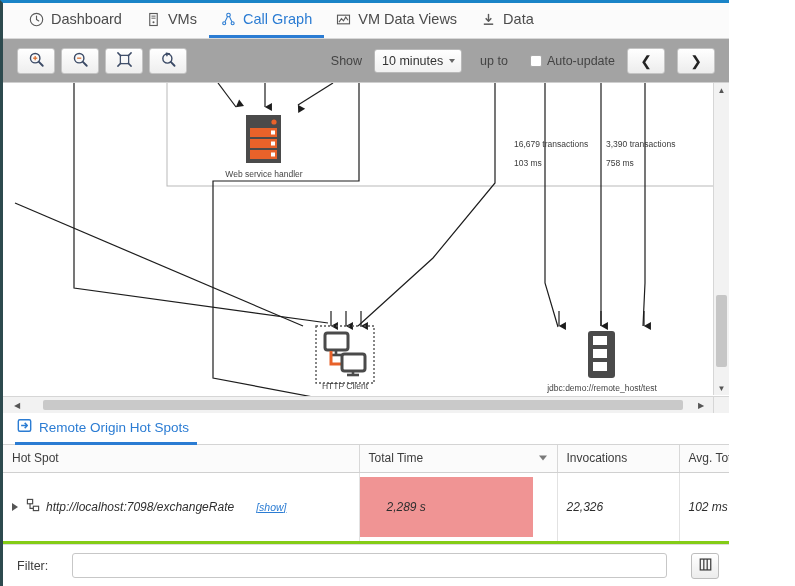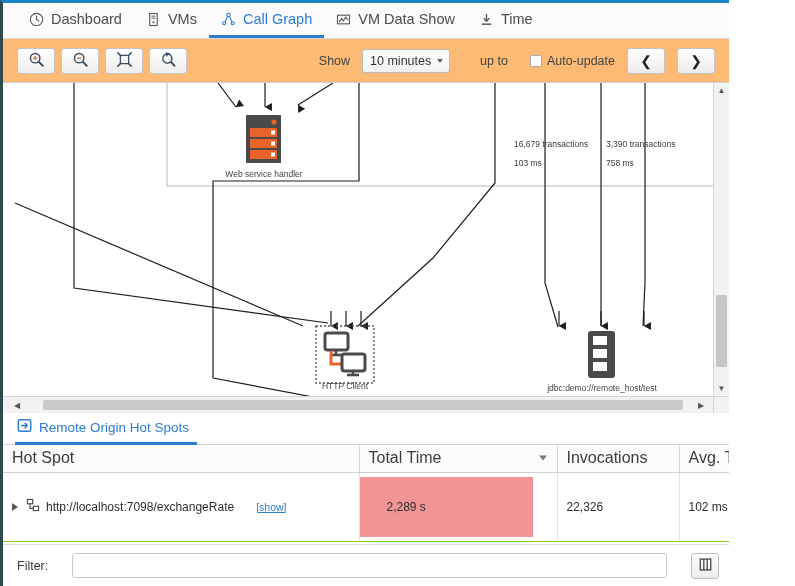--- a/index.html
+++ b/index.html
@@ -46,21 +46,21 @@
     border-bottom-color: #2b7cd3;
   }
   .tab .ico { display: flex; align-items: center; }
 
   
   .toolbar {
     height: 44px;
     display: flex;
     align-items: center;
     padding: 0 14px;
-    background: #fdba74;
+    background: #a3a3a3;
     border-bottom: 1px solid #cfcfcf;
     gap: 6px;
   }
   .tbtn {
     width: 38px; height: 26px;
     border: 1px solid #c4c4c4;
     border-radius: 3px;
     background: linear-gradient(#ffffff, #eeeeee);
     display: flex; align-items: center; justify-content: center;
     cursor: pointer;
@@ -207,39 +207,40 @@
   table.hotspots thead th {
     height: 27px;
     background: #fbfbfb;
     border-bottom: 1px solid #d0d0d0;
     border-right: 1px solid #d8d8d8;
     font-weight: normal;
     color: #3c3c3c;
     text-align: left;
     padding: 0 9px;
     position: relative;
-    font-size: 16px;
+    font-size: 12px;
     cursor: pointer;
   }
   table.hotspots thead th:last-child { border-right: none; }
   th .sortcaret {
     position: absolute; right: 10px; top: 50%;
     transform: translateY(-50%);
     width: 0; height: 0;
     border-left: 4px solid transparent;
     border-right: 4px solid transparent;
     border-top: 5px solid #7a7a7a;
   }
   table.hotspots tbody td {
     height: 32px;
     border-right: 1px solid #e2e2e2;
-    border-bottom: 1px solid #84cc16;
+    border-bottom: 4px solid #84cc16;
     padding: 0 9px;
     color: #2e2e2e;
     vertical-align: middle;
+    font-style: italic;
   }
   table.hotspots tbody td:last-child { border-right: none; }
   .cell-hotspot { display: flex; align-items: center; gap: 6px; }
   .twisty {
     width: 0; height: 0;
     border-top: 4.5px solid transparent;
     border-bottom: 4.5px solid transparent;
     border-left: 6px solid #555;
     margin-right: 2px;
     cursor: pointer;
@@ -338,32 +339,32 @@
       <span>Call Graph</span>
     </div>
 
     <div class="tab">
       <span class="ico">
         <svg width="15" height="15" viewBox="0 0 16 16">
           <rect x="1.6" y="3.4" width="12.8" height="9.2" fill="none" stroke="#5a5a5a" stroke-width="1.2"></rect>
           <path d="M3.2 10.8 L5.8 7 L8 9.4 L10.4 5.4 L12.8 8.8" fill="none" stroke="#5a5a5a" stroke-width="1.2"></path>
         </svg>
       </span>
-      <span>VM Data Show</span>
+      <span>VM Data Views</span>
     </div>
 
     <div class="tab">
       <span class="ico">
         <svg width="15" height="15" viewBox="0 0 16 16">
           <path d="M8 2 L8 9.4" stroke="#5a5a5a" stroke-width="1.5"></path>
           <path d="M5 6.6 L8 9.8 L11 6.6" fill="none" stroke="#5a5a5a" stroke-width="1.5" stroke-linejoin="round"></path>
           <line x1="3" y1="13" x2="13" y2="13" stroke="#5a5a5a" stroke-width="1.6"></line>
         </svg>
       </span>
-      <span>Time</span>
+      <span>Data</span>
     </div>
 
   </div>
 
   <div class="toolbar">
 
     <div class="tbtn">
       <span>
         <svg width="17" height="17" viewBox="0 0 18 18">
           <circle cx="7.6" cy="7.6" r="5" fill="none" stroke="#3b4a66" stroke-width="1.5"></circle>
@@ -405,21 +406,21 @@
 
     <div class="spacer"></div>
 
     <span class="tb-label">Show</span>
 
     <div class="selectbox w1">
       <span>10 minutes</span>
       <span class="chev"></span>
     </div>
 
-    <span class="tb-label" style="margin-left:24px;">up to</span>
+    <span class="tb-label" style="margin-left:12px;">up to</span>
 
 
     <div class="chkwrap">
       <span class="chkbox"></span>
       <span class="chklabel">Auto-update</span>
     </div>
 
     <div class="navbtn">
       <span>❮</span>
     </div>

